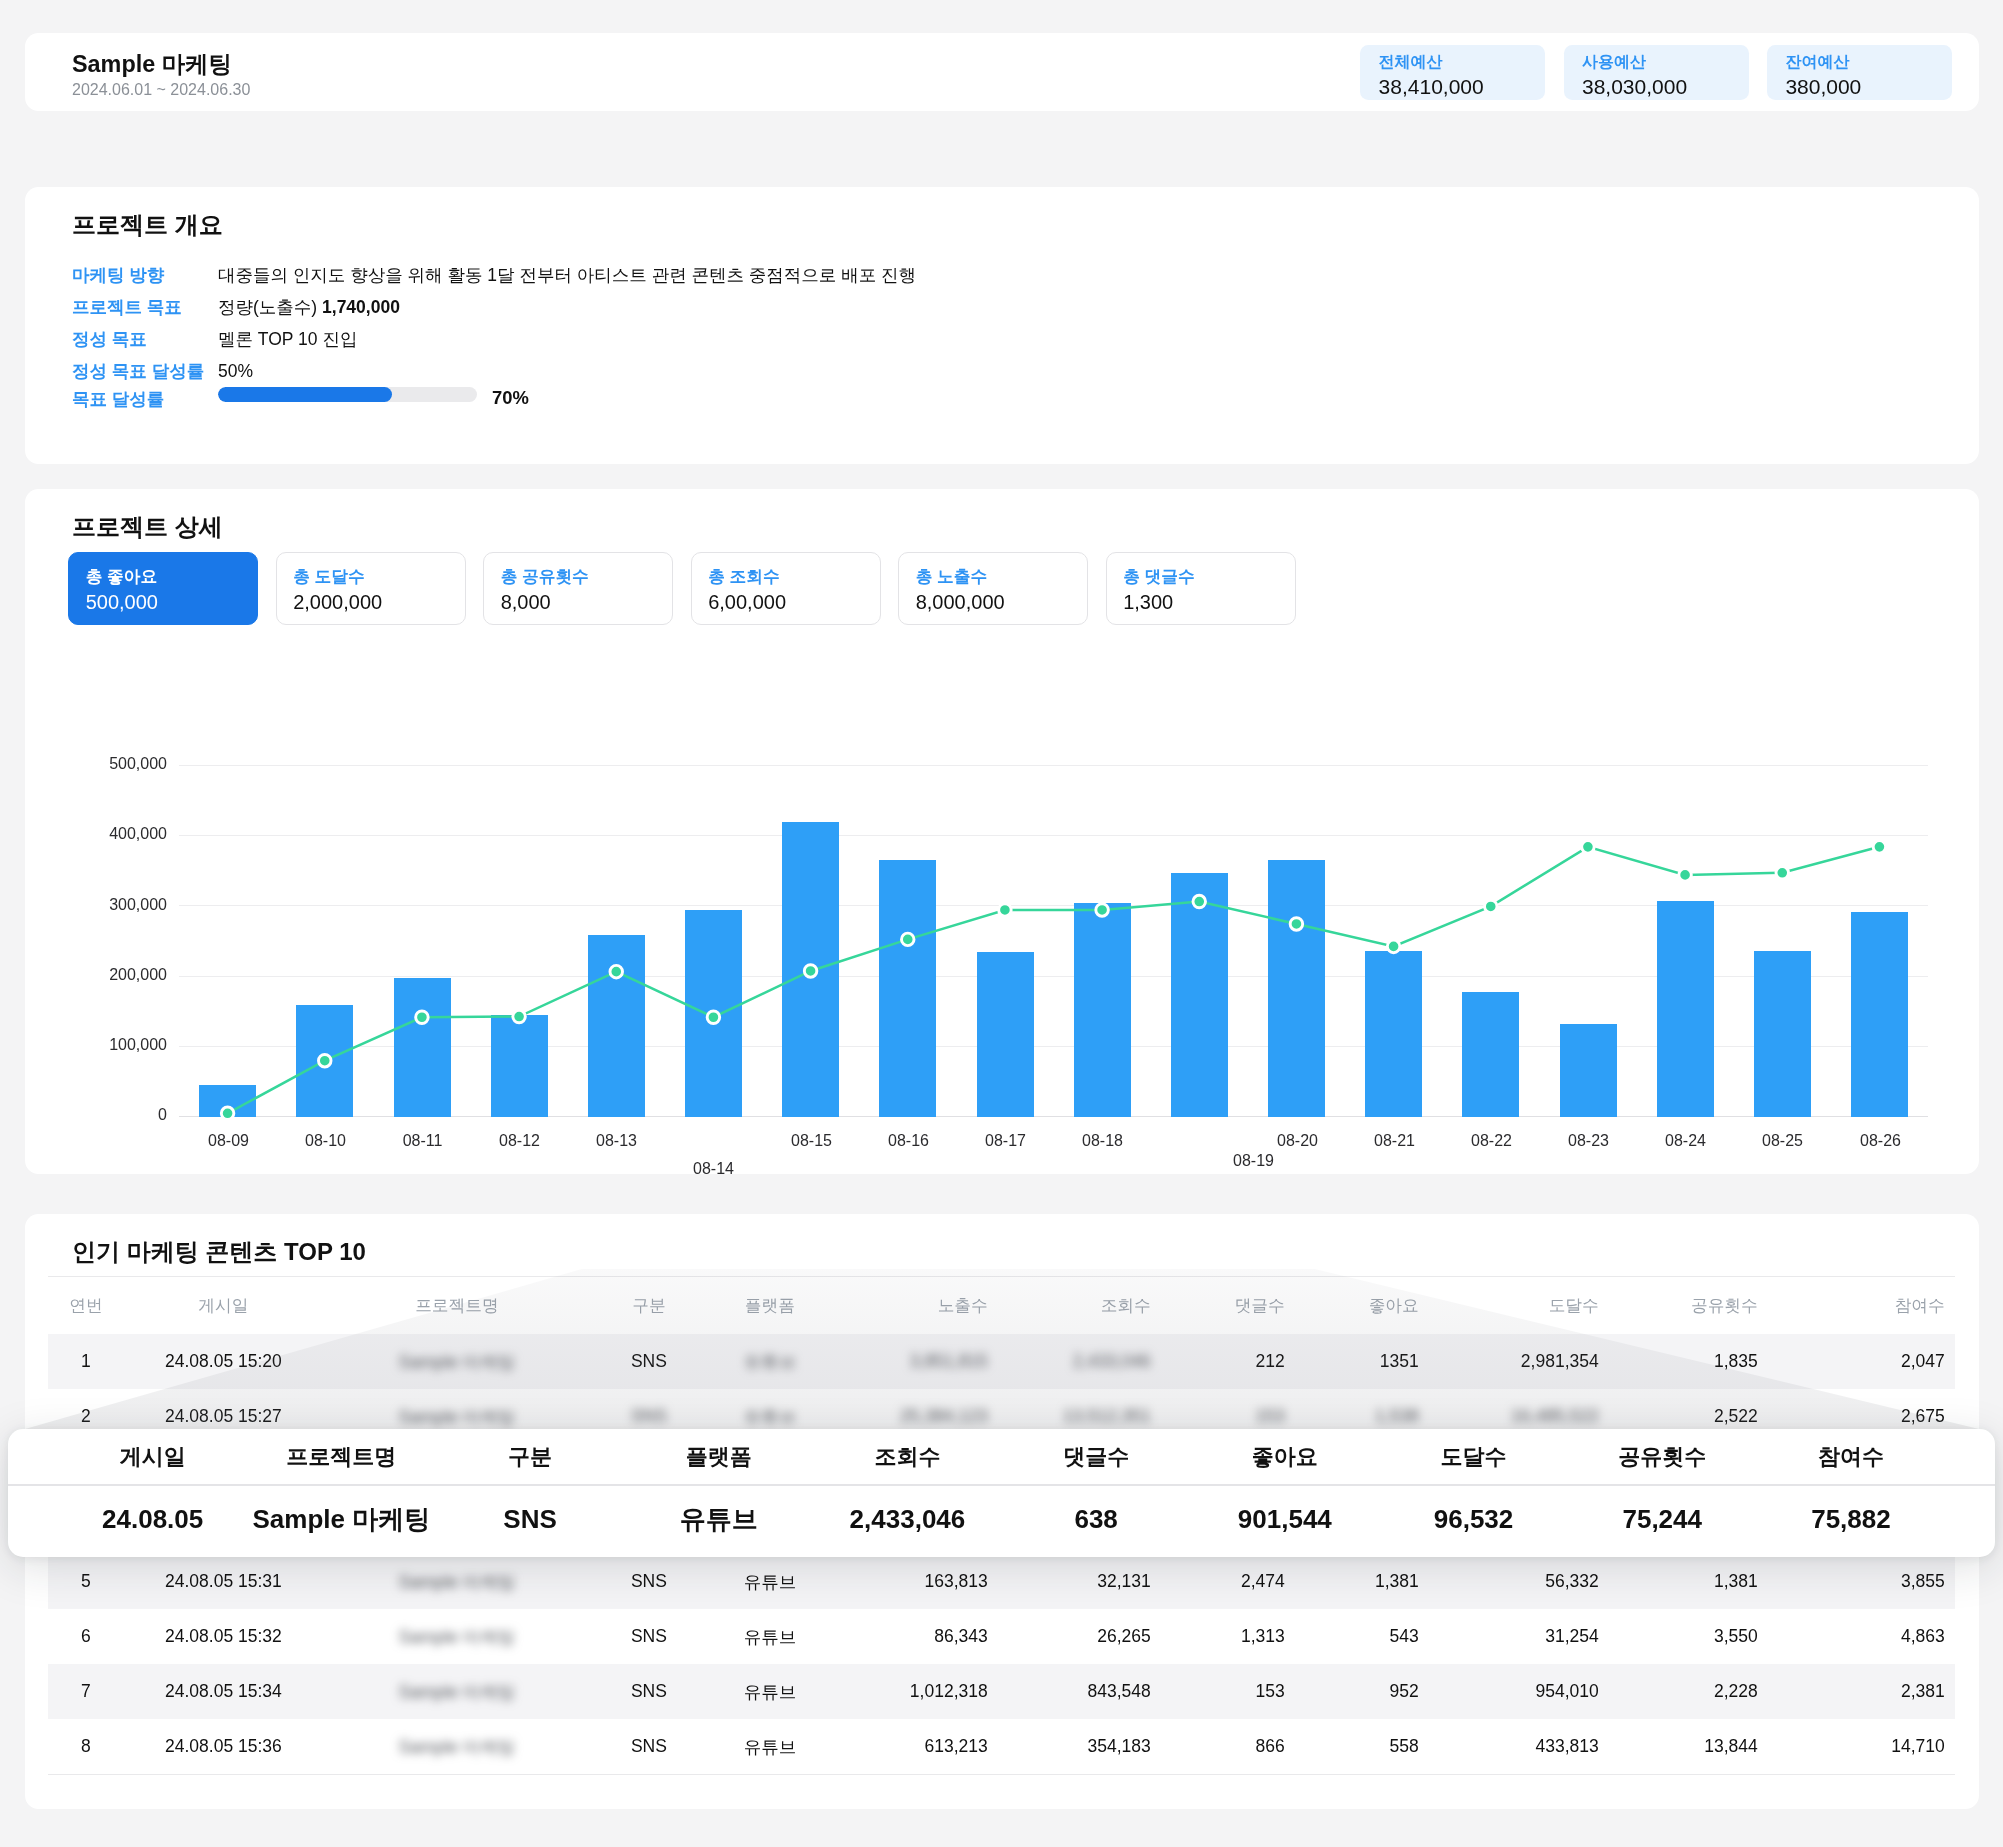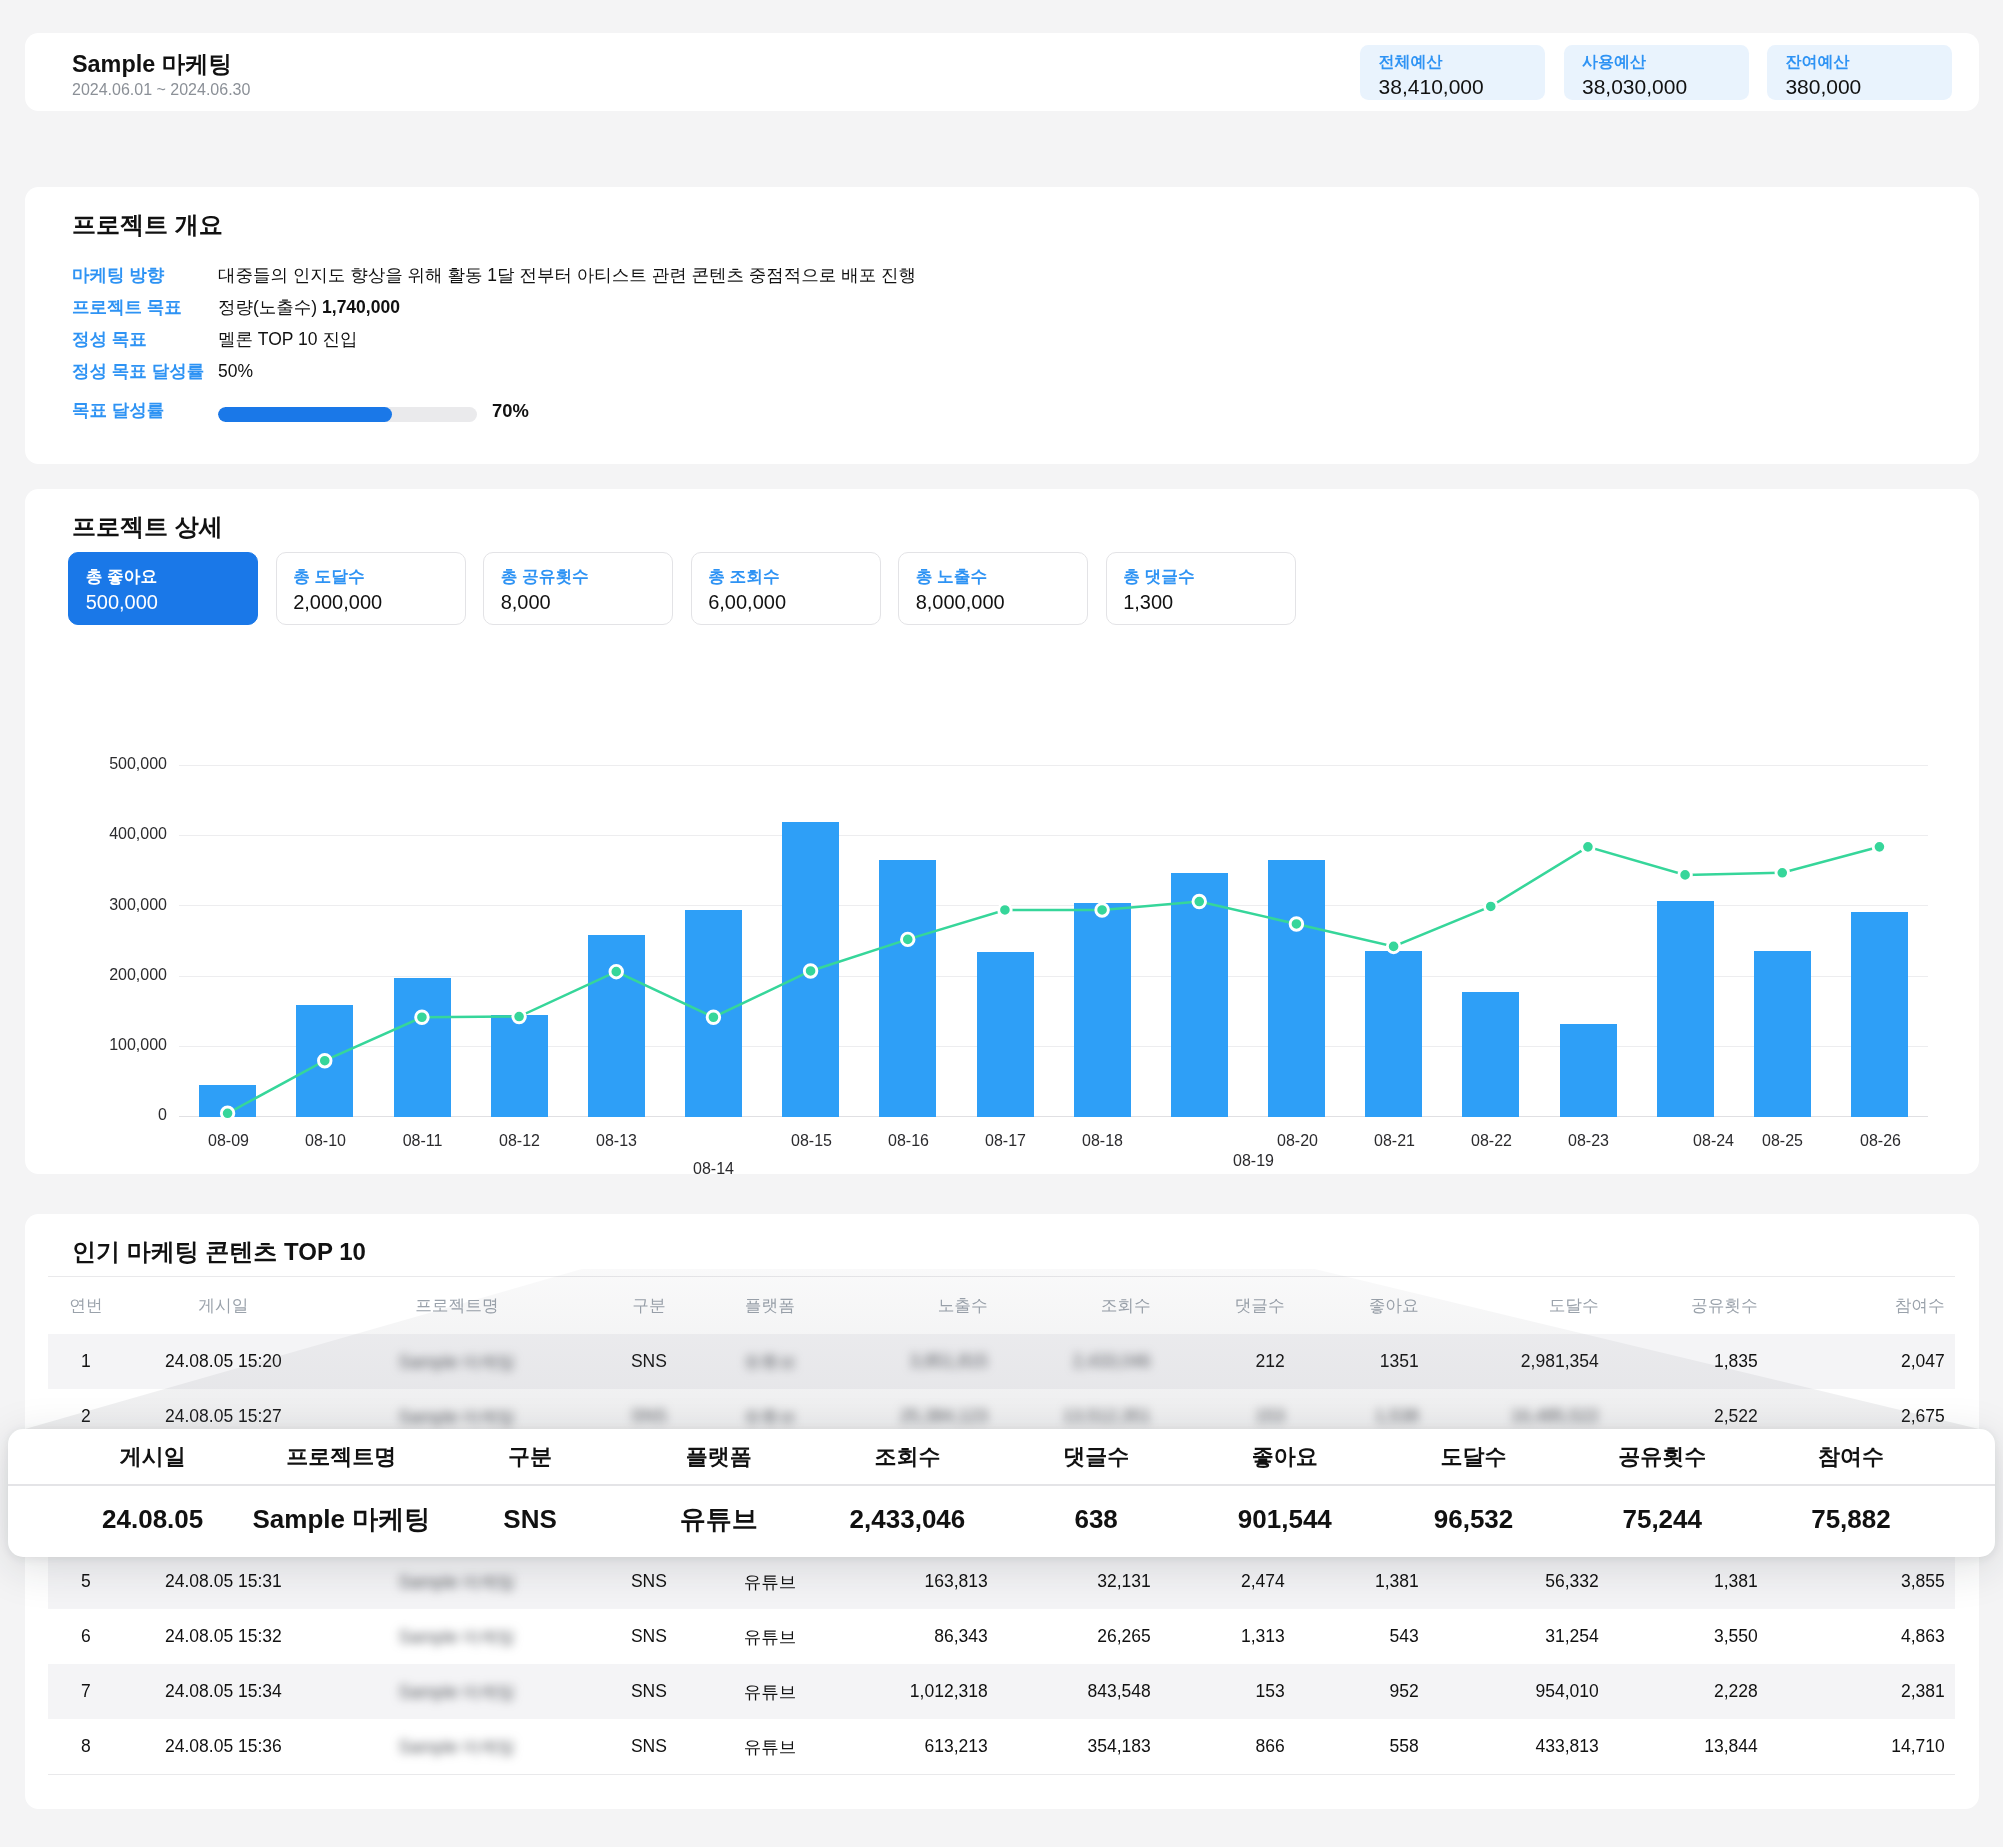--- a/index.html
+++ b/index.html
@@ -16,21 +16,21 @@
   .chip{background:var(--chip-bg);border-radius:8.3px;width:185px;height:55px;padding:7.5px 18.4px;}
   .chip-label{color:var(--label-blue);font-size:16px;font-weight:600;}
   .chip-value{font-size:21px;font-weight:500;margin-top:1.7px;}
   
   #card-overview{left:25px;top:187px;width:1954px;height:277px;}
   .sec-title{position:absolute;left:47px;top:22px;font-size:24px;font-weight:700;}
   .ov-rows{position:absolute;left:47px;top:72px;right:47px;}
   .ov-row{display:flex;height:32px;align-items:center;font-size:17.5px;}
   .ov-label{width:146px;flex:none;color:var(--label-blue);font-weight:600;}
   .ov-val b{font-weight:700;}
-  .ov-progress{display:flex;align-items:flex-end;height:35px;font-size:17.5px;}
+  .ov-progress{display:flex;align-items:flex-start;height:35px;font-size:17.5px;}
   .track{width:259px;height:15px;background:#eaeaec;border-radius:7.5px;overflow:hidden;margin-right:15px;}
   .fill{height:100%;background:var(--accent);border-radius:7.5px;}
   .pct{font-weight:700;font-size:18.4px;}
   
   #card-details{left:25px;top:489px;width:1954px;height:685px;}
   .stats{position:absolute;left:43px;top:63px;display:flex;gap:17.5px;}
   .stat{width:190px;height:73px;border:1.7px solid #e3e3e6;border-radius:10px;padding:11.7px 16.7px;background:#fff;cursor:pointer;}
   .stat .s-label{color:var(--label-blue);font-size:16.7px;font-weight:600;}
   .stat .s-value{font-size:20px;font-weight:500;margin-top:3.3px;}
   .stat.active{background:var(--accent);border-color:var(--accent);}
@@ -212,21 +212,21 @@
       <div class="xtick" style="left: 640px; margin-top: 28px;">08-14</div>
       <div class="xtick" style="left: 738px;">08-15</div>
       <div class="xtick" style="left: 835px;">08-16</div>
       <div class="xtick" style="left: 932px;">08-17</div>
       <div class="xtick" style="left: 1029px;">08-18</div>
       <div class="xtick" style="left: 1180px; margin-top: 20px;">08-19</div>
       <div class="xtick" style="left: 1224px;">08-20</div>
       <div class="xtick" style="left: 1321px;">08-21</div>
       <div class="xtick" style="left: 1418px;">08-22</div>
       <div class="xtick" style="left: 1515px;">08-23</div>
-      <div class="xtick" style="left: 1612px; text-align: right;">08-24</div>
+      <div class="xtick" style="left: 1612px;">08-24</div>
       <div class="xtick" style="left: 1709px;">08-25</div>
       <div class="xtick" style="left: 1807px;">08-26</div>
     </div>
 </div>
 
 <div class="card" id="card-table">
   <div class="sec-title">인기 마케팅 콘텐츠 TOP 10</div>
   <div class="tbl">
       <div class="thead">
         <div class="c">연번</div>

